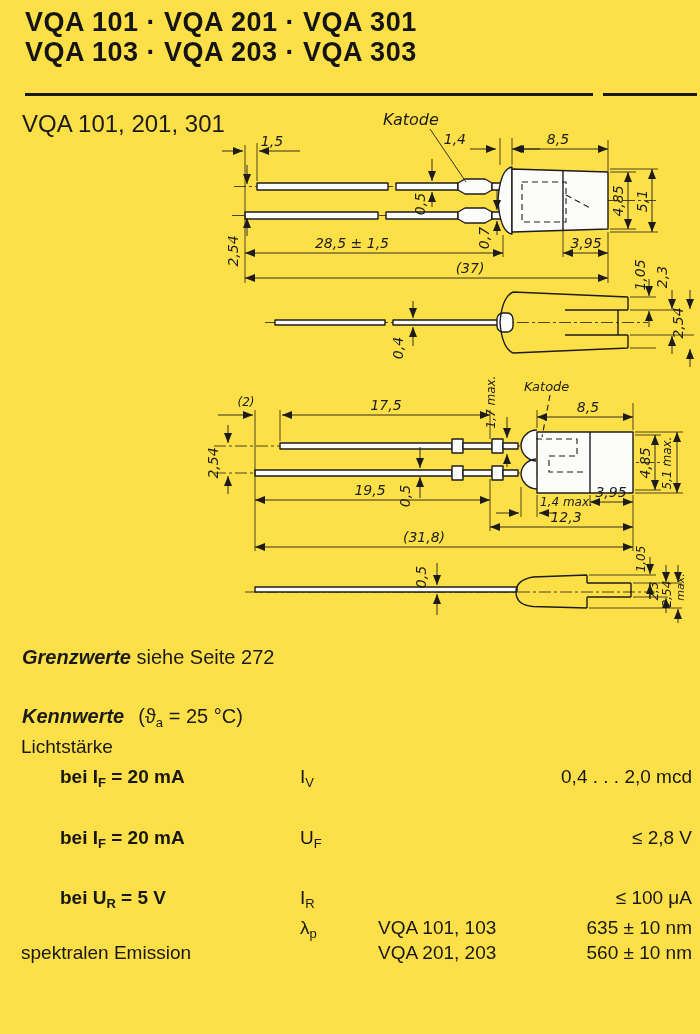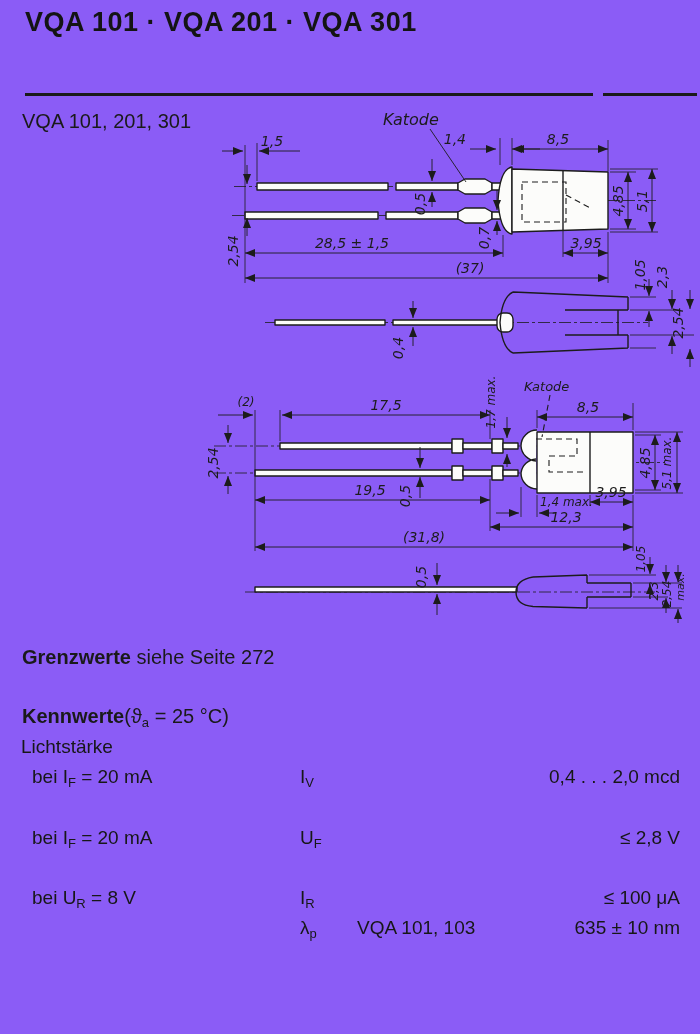--- a/index.html
+++ b/index.html
@@ -1,54 +1,55 @@
 <!DOCTYPE html>
 <html><head>
 <meta charset="utf-8">
 <style>
   html,body{margin:0;padding:0;background:#e8e8e6;}
   .page{
     position:relative;width:700px;height:1034px;margin:0 auto;
-    background:#8b5cf6;color:#161616;overflow:hidden;
+    background:#fde047;color:#161616;overflow:hidden;
     font-family:"Liberation Sans",sans-serif;
   }
   .title{position:absolute;left:25px;top:7px;font-weight:bold;font-size:27px;line-height:30px;letter-spacing:.5px;color:#141414;}
   .rule{position:absolute;left:25px;top:93px;width:672px;height:3px;
     background:linear-gradient(90deg,#1a1a1a 0 84.5%,transparent 84.5% 86%,#1a1a1a 86% 100%);}
-  .sec-label{position:absolute;left:22px;font-size:20px;color:#1a1a1a;}
+  .sec-label{position:absolute;left:22px;font-size:24px;color:#1a1a1a;}
   .note{position:absolute;left:22px;font-size:20px;color:#1a1a1a;}
-  .note b{font-weight:bold;}
-  .cond-wrap{margin-left:0;}
+  .note b{font-weight:bold;font-style:italic;}
+  .cond-wrap{margin-left:14px;}
   sub{font-size:13px;line-height:0;vertical-align:-4px;}
   .tline{position:absolute;left:0;width:700px;height:26px;font-size:19px;white-space:nowrap;color:#171717;}
   .lab{position:absolute;left:21px;}
-  .lab2{position:absolute;left:32px;}
+  .lab2{position:absolute;left:60px;font-weight:bold;}
   .sym{position:absolute;left:300px;}
-  .condc{position:absolute;left:357px;text-align:right;}
-  .val{position:absolute;right:20px;margin-left:16px;}
+  .condc{position:absolute;left:378px;text-align:right;}
+  .val{position:absolute;right:8px;margin-left:16px;}
   svg{position:absolute;left:0;}
   .ln{stroke:#1c1c1c;stroke-width:1.4;fill:none;stroke-linejoin:round;}
   .pt{stroke:#1c1c1c;stroke-width:1.4;fill:#fcfcfa;stroke-linejoin:round;}
   .dim{stroke:#1c1c1c;stroke-width:.9;fill:none;}
   .ext{stroke:#1c1c1c;stroke-width:.8;}
   .cl{stroke:#1c1c1c;stroke-width:.8;fill:none;stroke-dasharray:12 3 3 3;}
   .dash{stroke:#1c1c1c;stroke-width:1.1;fill:none;stroke-dasharray:6 4;}
   text.dt{font:italic 14px "DejaVu Sans",sans-serif;fill:#1c1c1c;}
   text.ds{font:italic 12px "DejaVu Sans",sans-serif;fill:#1c1c1c;}
   text.dxs{font:italic 11px "DejaVu Sans",sans-serif;fill:#1c1c1c;}
   text.kat{font:italic 16px "DejaVu Sans",sans-serif;fill:#1c1c1c;}
   text.kat2{font:italic 13px "DejaVu Sans",sans-serif;fill:#1c1c1c;}
 </style>
 </head>
 <body>
 
 <div class="page">
 
   <div class="title">
     <div>VQA 101 · VQA 201 · VQA 301</div>
+    <div>VQA 103 · VQA 203 · VQA 303</div>
   </div>
 
   <div class="rule"></div>
 
   <div class="sec-label" style="top:110px">VQA 101, 201, 301</div>
 
   <svg style="top:105px" width="700" height="270" viewBox="0 0 700 270">
     <defs>
       <marker id="ar1" markerUnits="userSpaceOnUse" markerWidth="10" markerHeight="8" refX="10" refY="4" orient="auto-start-reverse">
         <path d="M0,0 L10,4 L0,8 z" fill="#1c1c1c"></path>
@@ -249,25 +250,30 @@
     <span class="val">0,4 . . . 2,0 mcd</span>
   </div>
 
   <div class="tline" style="top:827px">
     <span class="lab2"><span>bei I</span><sub>F</sub><span> = 20 mA</span></span>
     <span class="sym"><span>U</span><sub>F</sub></span>
     <span class="val">≤ 2,8 V</span>
   </div>
 
   <div class="tline" style="top:887px">
-    <span class="lab2"><span>bei U</span><sub>R</sub><span> = 8 V</span></span>
+    <span class="lab2"><span>bei U</span><sub>R</sub><span> = 5 V</span></span>
     <span class="sym"><span>I</span><sub>R</sub></span>
     <span class="val">≤ 100 μA</span>
   </div>
 
   <div class="tline" style="top:917px">
     <span class="sym"><span>λ</span><sub>p</sub></span>
     <span class="condc">VQA 101, 103</span>
     <span class="val">635 ± 10 nm</span>
   </div>
+  <div class="tline" style="top:942px">
+    <span class="lab">spektralen Emission</span>
+    <span class="condc">VQA 201, 203</span>
+    <span class="val">560 ± 10 nm</span>
+  </div>
 
 
 </div>
 
 </body></html>

